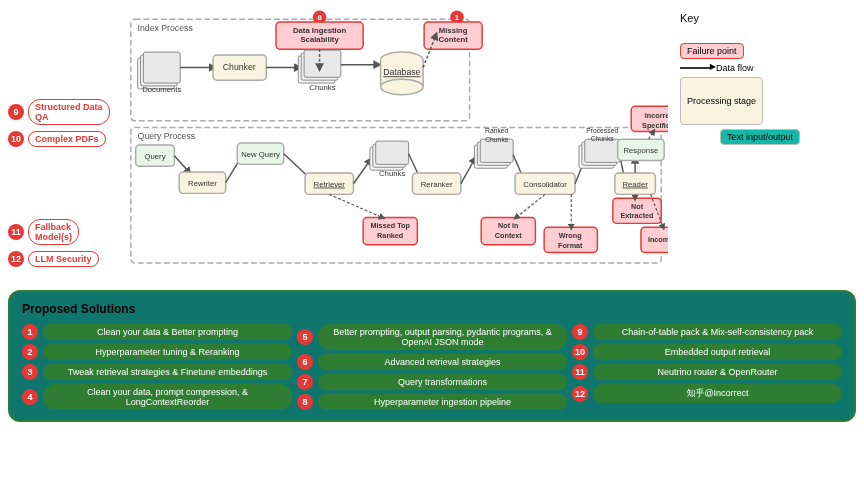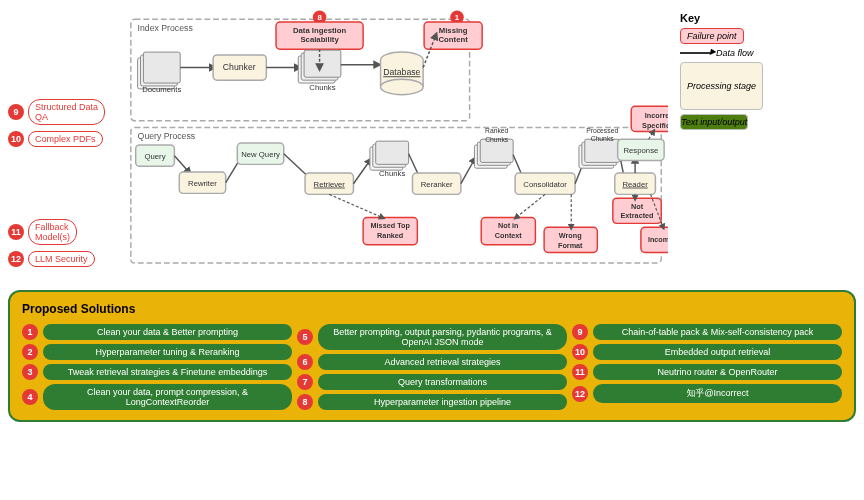--- a/index.html
+++ b/index.html
@@ -46,68 +46,68 @@
       font-size: 9px;
       font-weight: bold;
       flex-shrink: 0;
     }
     .label-tag {
       border: 1.5px solid #e53935;
       color: #e53935;
       border-radius: 12px;
       padding: 2px 6px;
       font-size: 9px;
-      font-weight: normal;
+      font-weight: bold;
       background: white;
     }
 
     
     .diagram-area {
       flex: 1;
       position: relative;
     }
 
     
     .key-area {
       width: 180px;
       padding: 4px;
     }
     .key-title {
-      font-weight: bold;
+      font-weight: normal;
       font-size: 11px;
-      margin-bottom: 4px;
+      margin-bottom: 19px;
     }
     .key-row {
       display: flex;
       align-items: center;
       gap: 6px;
       margin-bottom: 4px;
       font-size: 9px;
-      font-style: italic;
     }
     .key-failure {
       background: #ffcdd2;
       border: 1.5px solid #e53935;
       border-radius: 4px;
       padding: 2px 6px;
       font-size: 9px;
     }
     .key-processing {
       background: #f9f3e0;
       border: 1.5px solid #bdbdbd;
       border-radius: 4px;
       padding: 18px 6px;
       font-size: 9px;
     }
     .key-text-io {
-      background: #4d7c0f;
+      background: #14b8a6;
       border: 1.5px solid #bdbdbd;
       border-radius: 4px;
-      padding: 2px 0;
-      font-size: 9px;
+      padding: 2px 6px;
+      font-size: 9px;
+      margin-left: 40px;
     }
     .arrow-line {
       width: 30px;
       height: 2px;
       background: #333;
       position: relative;
     }
     .arrow-line::after {
       content: '▶';
       position: absolute;
@@ -117,21 +117,21 @@
     }
 
     
     .diagram-svg {
       width: 100%;
       height: 100%;
     }
 
     
     .bottom-section {
-      background: #eab308;
+      background: #0f766e;
       border: 2px solid #2e7d32;
       border-radius: 12px;
       margin: 0 8px 8px 8px;
       padding: 10px 12px;
     }
     .bottom-title {
       font-weight: bold;
       font-size: 12px;
       margin-bottom: 8px;
     }

